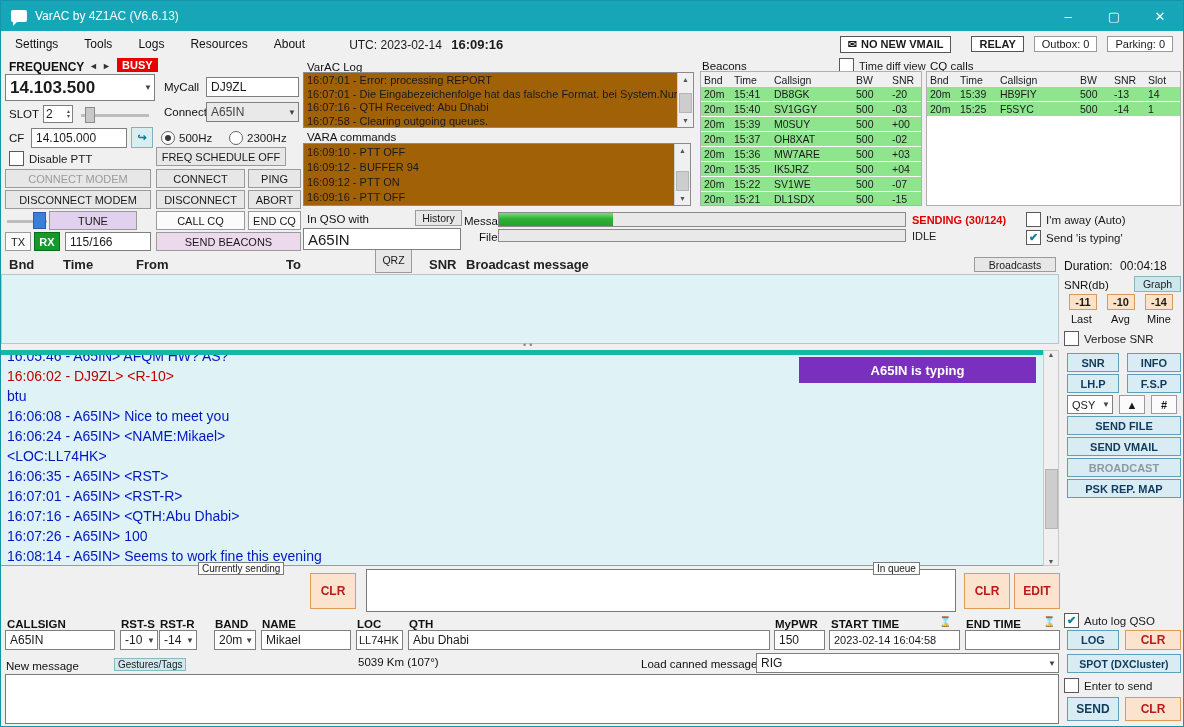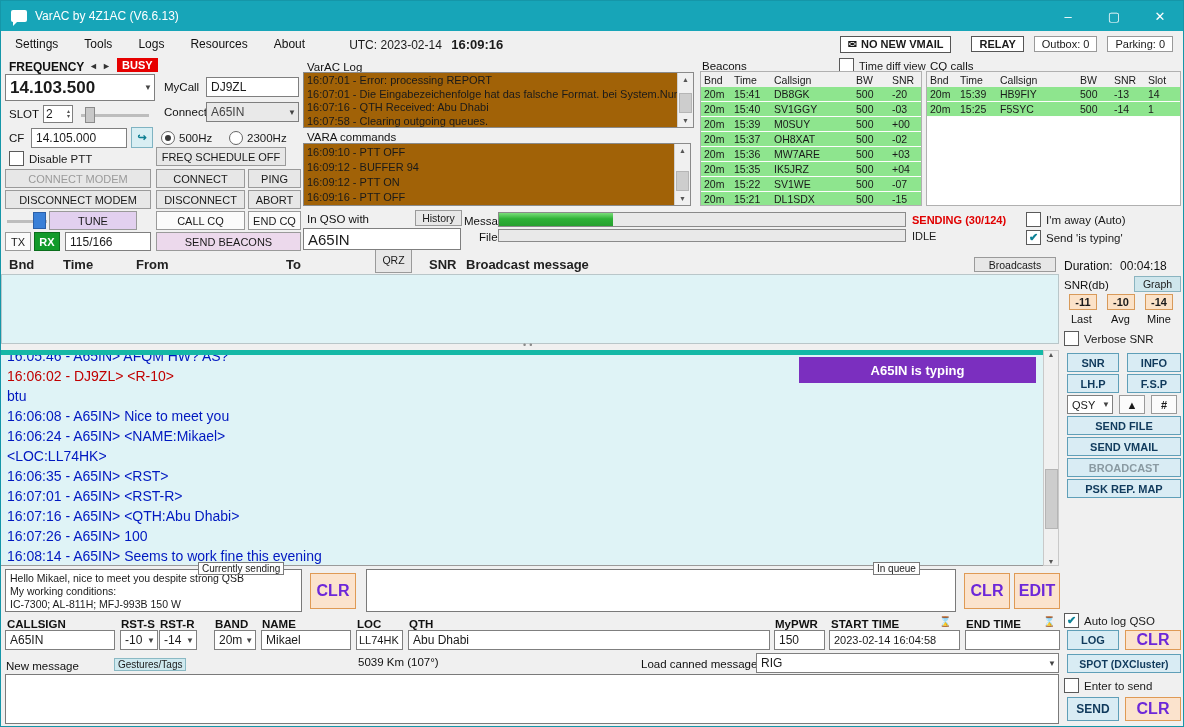--- a/index.html
+++ b/index.html
@@ -25,21 +25,21 @@
   .pill.thin{font-weight:normal;border-color:#999;}
   
   .btn{display:flex;align-items:center;justify-content:center;background:#e7e7e7;border:1px solid #9a9a9a;
        font-size:11px;color:#1a1a1a;white-space:nowrap;}
   .btn.disabled{color:#9a9a9a;}
   .btn.purple{background:#e2d0ef;}
   .btn.pink{background:#ecd9ec;}
   .btn.white{background:#fbfbfb;}
   .btn.blue{background:#d9ecf4;border-color:#5f9fb8;color:#103a5c;font-weight:bold;}
   .btn.blue.disabled{color:#8a9aa2;font-weight:bold;}
-  .btn.orange{background:#fbe3cd;border-color:#df9a55;color:#6d28d9;font-weight:bold;font-size:16px;}
+  .btn.orange{background:#fbe3cd;border-color:#df9a55;color:#b91c1c;font-weight:bold;font-size:12px;}
   .btn.green{background:#129a2a;border-color:#0a6d1c;color:#fff;font-weight:bold;}
   .field{background:#fff;border:1px solid #7f7f7f;display:flex;align-items:center;padding:0 4px;font-size:12px;overflow:hidden;}
   .combo{background:#fff;border:1px solid #7f7f7f;display:flex;align-items:center;padding:0 2px 0 4px;}
   .combo .arrow{margin-left:auto;font-size:8px;color:#444;padding-left:3px;}
   .combo.gray{background:#e9e9e9;color:#444;}
   .cbrow{display:flex;align-items:center;font-size:11.5px;}
   .cb{width:13px;height:13px;background:#fff;border:1px solid #5a5a5a;display:inline-flex;align-items:center;justify-content:center;
       font-size:11px;font-weight:bold;color:#0e8296;margin-right:5px;flex:none;}
   .rad{width:12px;height:12px;border:1px solid #666;border-radius:50%;background:#fff;display:inline-flex;align-items:center;justify-content:center;margin-right:4px;flex:none;}
   .rad .dot{width:6px;height:6px;border-radius:50%;background:#3a3a3a;}
@@ -481,28 +481,20 @@
   <div class="abs btn blue" style="left:1066px;top:436px;width:114px;height:19px;">
       <span>SEND VMAIL</span>
     </div>
   <div class="abs btn blue disabled" style="left:1066px;top:457px;width:114px;height:19px;text-align:center;">
       <span>BROADCAST</span>
     </div>
   <div class="abs btn blue" style="left:1066px;top:478px;width:114px;height:19px;">
       <span>PSK REP. MAP</span>
     </div>
 
-  <div class="abs" style="left:4px;top:568px;width:297px;height:43px;background:#fff;border:1px solid #7a7a7a;overflow:hidden;
-       font-size:10.5px;line-height:13px;padding:2px 4px;">
-    <div>
-        <div>Hello Mikael, nice to meet you despite strong QSB</div>
-        <div>My working conditions:</div>
-        <div>IC-7300; AL-811H; MFJ-993B 150 W</div>
-      </div>
-  </div>
   <div class="abs tip" style="left:197px;top:561px;">
     <span>Currently sending</span>
   </div>
   <div class="abs btn orange" style="left:309px;top:572px;width:46px;height:36px;">
     <span>CLR</span>
   </div>
 
   <div class="abs" style="left:365px;top:568px;width:590px;height:43px;background:#fff;border:1px solid #7a7a7a;"></div>
   <div class="abs tip" style="left:872px;top:561px;">
     <span>In queue</span>

